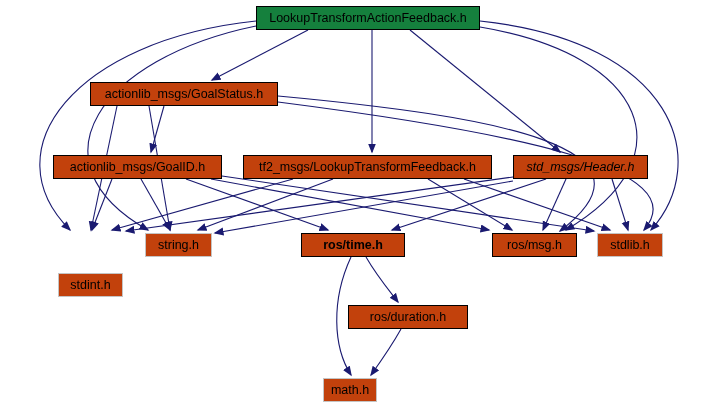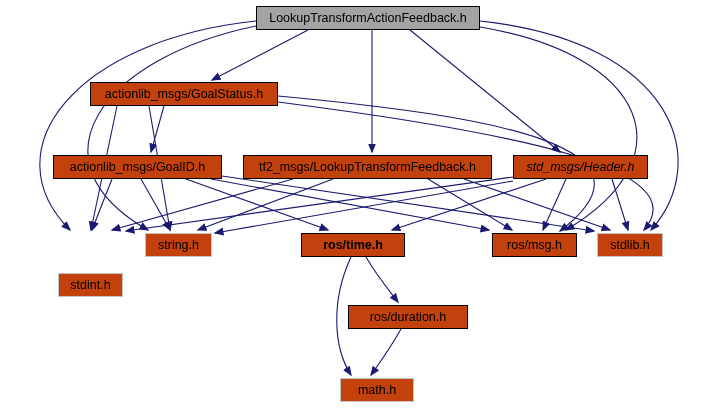--- a/index.html
+++ b/index.html
@@ -6,21 +6,21 @@
   #canvas{
     position:relative;width:713px;height:411px;background:#ffffff;
     font-family:"Liberation Sans",sans-serif;overflow:hidden;
   }
   #edges{position:absolute;left:0;top:0;width:713px;height:411px;}
   .node{
     position:absolute;display:flex;align-items:center;justify-content:center;
     box-sizing:border-box;background:#c2410c;border:1px solid #000;
     font-size:12.5px;color:#000;white-space:nowrap;line-height:1;
   }
-  .node.root{background:#a3a3a3;border:1px solid #000000;}
+  .node.root{background:#15803d;border:1px solid #000000;}
   .node.linked{border:1px solid #000000;cursor:pointer;}
   .node.plain{border:1px solid #c4c4c4;}
 </style>
 </head>
 <body>
 
 <div id="canvas">
   <svg id="edges" width="713" height="411" viewBox="0 0 713 411" xmlns="http://www.w3.org/2000/svg">
     <defs>
       <marker id="arrow" markerUnits="userSpaceOnUse" markerWidth="11" markerHeight="9" refX="8.5" refY="4" orient="auto">
@@ -86,17 +86,17 @@
       </div>
       <div class="node linked" style="left: 492px; top: 233px; width: 85px; height: 24px;">
         <span>ros/msg.h</span>
       </div>
       <div class="node plain" style="left: 597px; top: 233px; width: 66px; height: 24px;">
         <span>stdlib.h</span>
       </div>
       <div class="node linked" style="left: 348px; top: 305px; width: 120px; height: 24px;">
         <span>ros/duration.h</span>
       </div>
-      <div class="node plain" style="left: 323px; top: 378px; width: 74px; height: 24px; margin-left: 17px;">
+      <div class="node plain" style="left: 323px; top: 378px; width: 54px; height: 24px;">
         <span>math.h</span>
       </div>
     </div>
 </div>
 
 </body></html>

